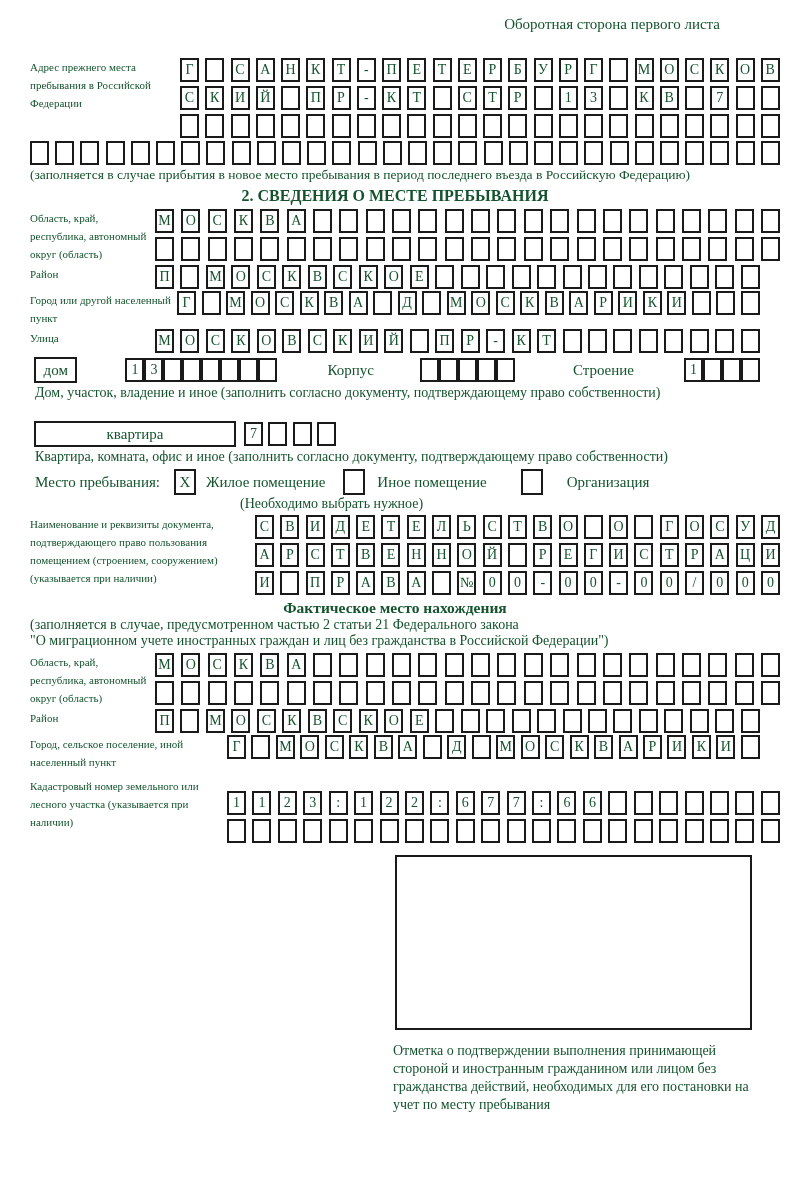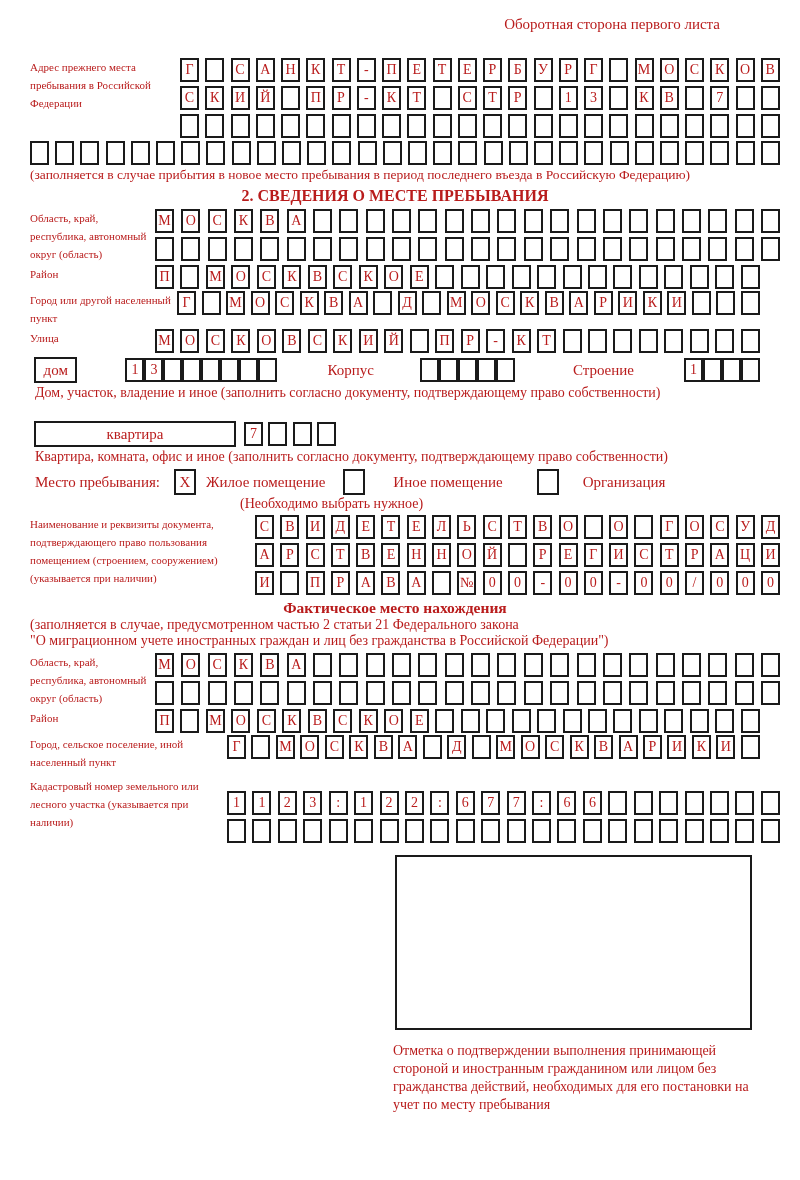--- a/index.html
+++ b/index.html
@@ -2,21 +2,21 @@
 <html><head>
 <meta charset="utf-8">
 <style>
   html,body{margin:0;padding:0;background:#ffffff;}
   .page{
     position:relative;
     width:780px;height:1180px;
     box-sizing:border-box;
     padding:16px 20px 8px 30px;
     background:#ffffff;
-    color:#b91c1c;
+    color:#14532d;
     font-family:"Liberation Serif", serif;
     overflow:hidden;
   }
   .corner{ text-align:right; padding-right:40px; font-size:15px; height:18px; }
 
   .label{ font-size:11px; line-height:18px; }
   .flexrow{ display:flex; align-items:flex-start; }
   .rowscol{ display:flex; flex-direction:column; gap:4px; }
 
   .cells{ display:flex; justify-content:space-between; }
@@ -380,21 +380,21 @@
         <span class="cell"></span>
       </div>
   </div>
   <div class="hint mt2">Квартира, комната, офис и иное (заполнить согласно документу, подтверждающему право собственности)</div>
 
   <div class="chkrow">
     <span class="inlinelabel" style="margin-left:5px;">Место пребывания:</span>
     <div class="checkbox" style="margin-left:14px;">X</div>
     <span class="inlinelabel" style="margin-left:10px;">Жилое помещение</span>
     <div class="checkbox" style="margin-left:18px;"></div>
-    <span class="inlinelabel" style="margin-left:28px;">Иное помещение</span>
+    <span class="inlinelabel" style="margin-left:12px;">Иное помещение</span>
     <div class="checkbox" style="margin-left:34px;"></div>
     <span class="inlinelabel" style="margin-left:24px;">Организация</span>
   </div>
   <div class="chknote">(Необходимо выбрать нужное)</div>
 
   <div class="flexrow mt3">
     <div class="label lw225">Наименование и реквизиты документа, подтверждающего право пользования помещением (строением, сооружением) (указывается при наличии)</div>
     <div class="rowscol">
       <div class="cells w525">
           <span class="cell">С</span>

